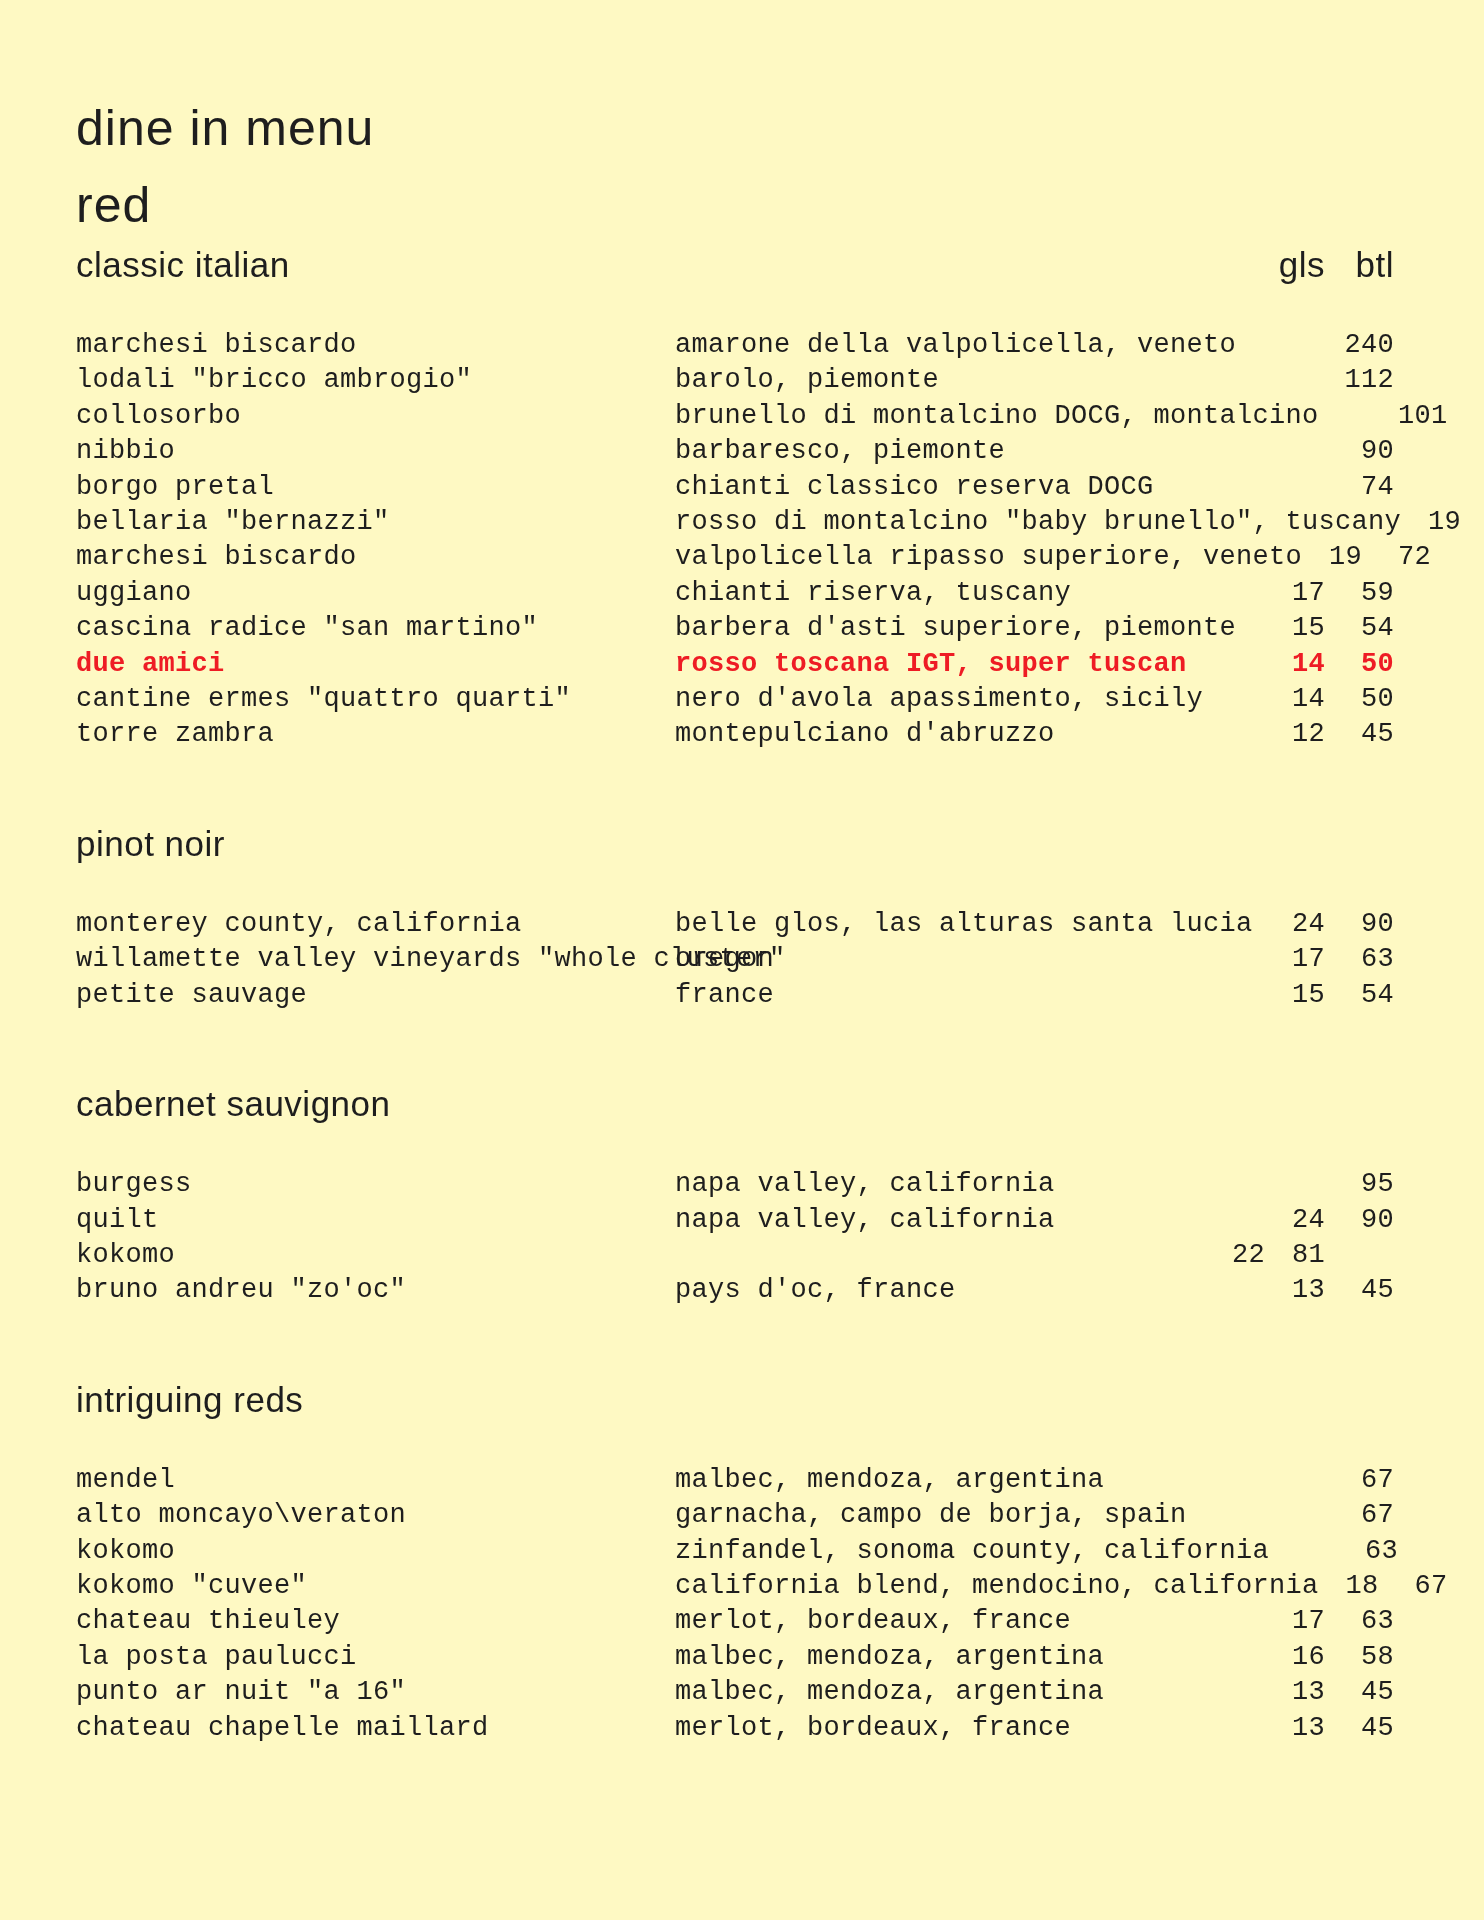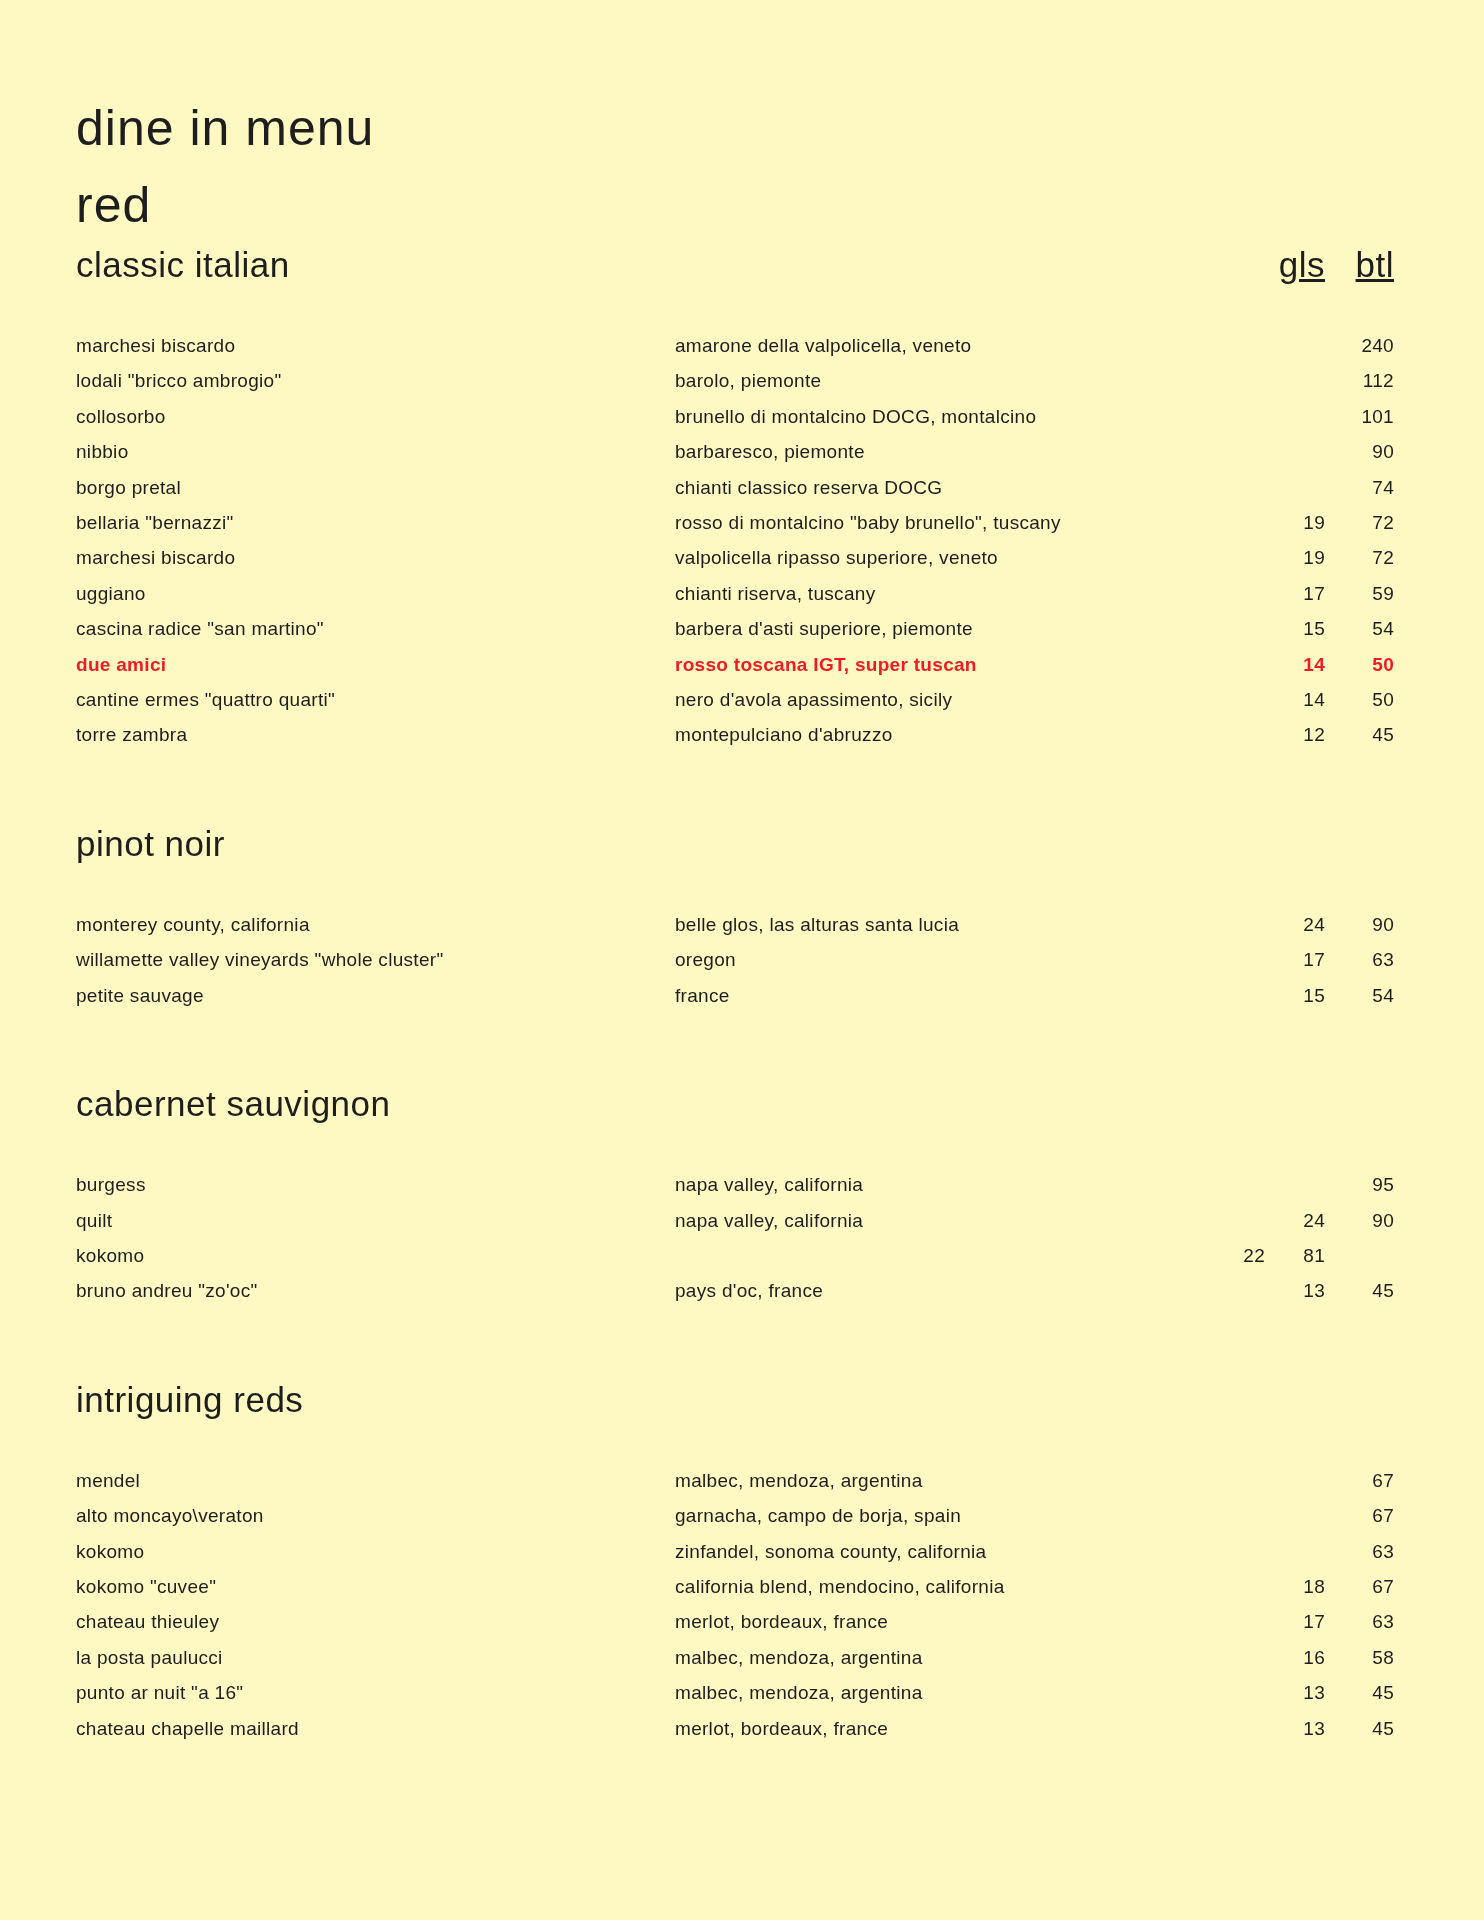--- a/index.html
+++ b/index.html
@@ -46,28 +46,29 @@
     line-height: 42px;
     letter-spacing: 0.5px;
   }
   .section-title {
     grid-column: 1 / 3;
     font-size: 35px;
     font-weight: normal;
     margin: 0;
     letter-spacing: 0.5px;
   }
-  .head-gls, .head-btl { text-align: right; text-decoration: underline; }
+  .head-gls, .head-btl { text-align: right; }
   .rows { margin-top: 42px; }
   .row {
     display: grid;
     grid-template-columns: 599px 1fr 60px 69px;
-    font-size: 19px;
+    font-size: 27px;
     line-height: 35.4px;
     letter-spacing: 0.3px;
+    font-family: Liberation Mono, monospace;
   }
   .cell { white-space: nowrap; overflow: visible; }
   .num { text-align: right; }
   .row.highlight {
     color: var(--accent-red, #ee1c24);
     font-weight: bold;
   }
 </style>
 </head>
 <body style="color: rgb(30, 30, 30); background: rgb(255, 255, 255);">

